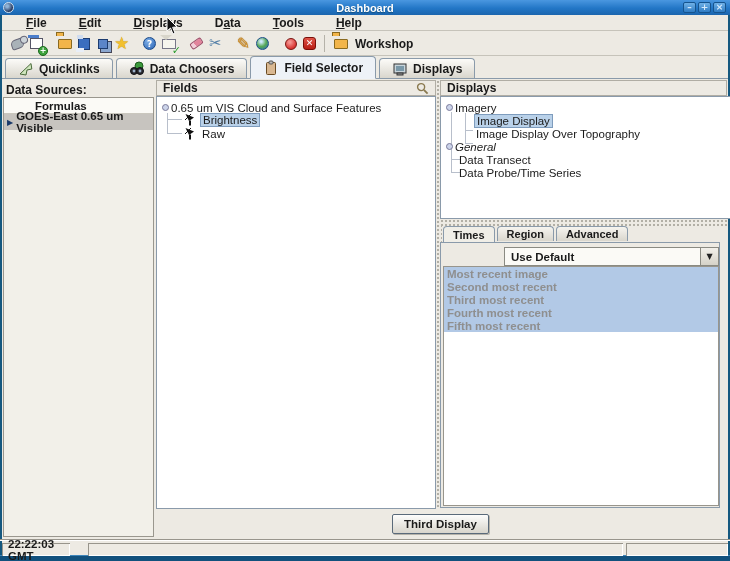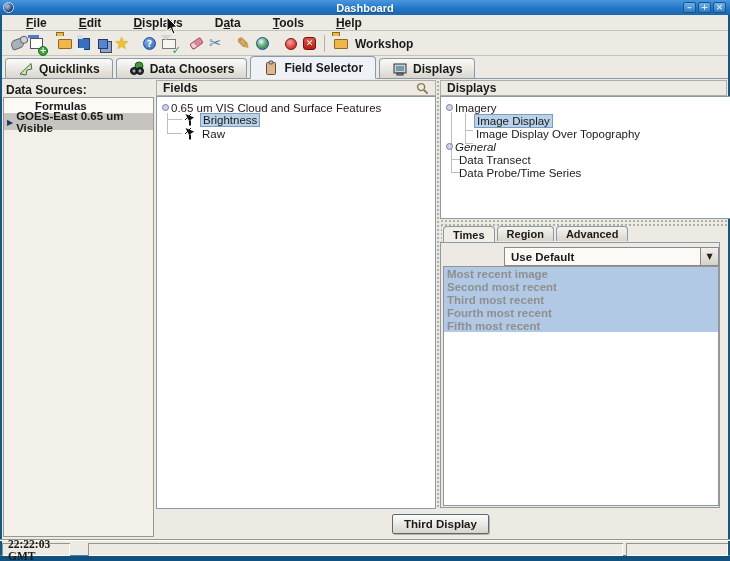--- a/index.html
+++ b/index.html
@@ -373,19 +373,19 @@
         </div>
     </div>
   </div>
 
   <div class="abs create-btn">
     <span>Third Display</span>
   </div>
 
   <div class="abs status-sep1"></div>
   <div class="abs status-sep2"></div>
-  <div class="abs scell" style="left:2px;width:68px;font-family:Liberation Serif, serif;">
+  <div class="abs scell" style="left:2px;width:68px;">
     <span>22:22:03 GMT</span>
   </div>
   <div class="abs scell" style="left:88px;width:535px;"></div>
   <div class="abs scell" style="left:626px;width:102px;"></div>
 
 </div>
 
 </body></html>

